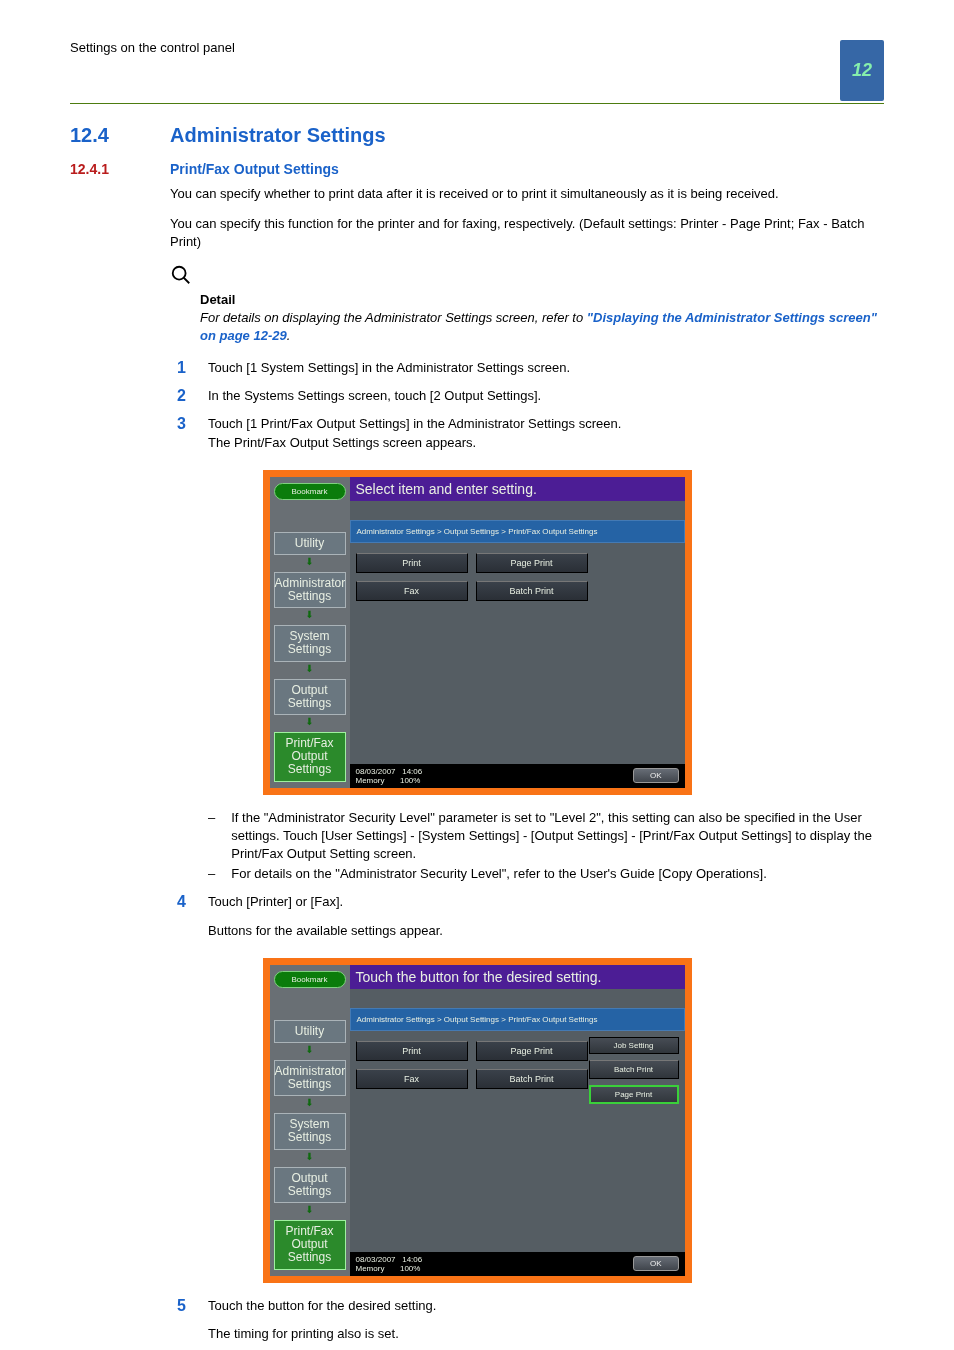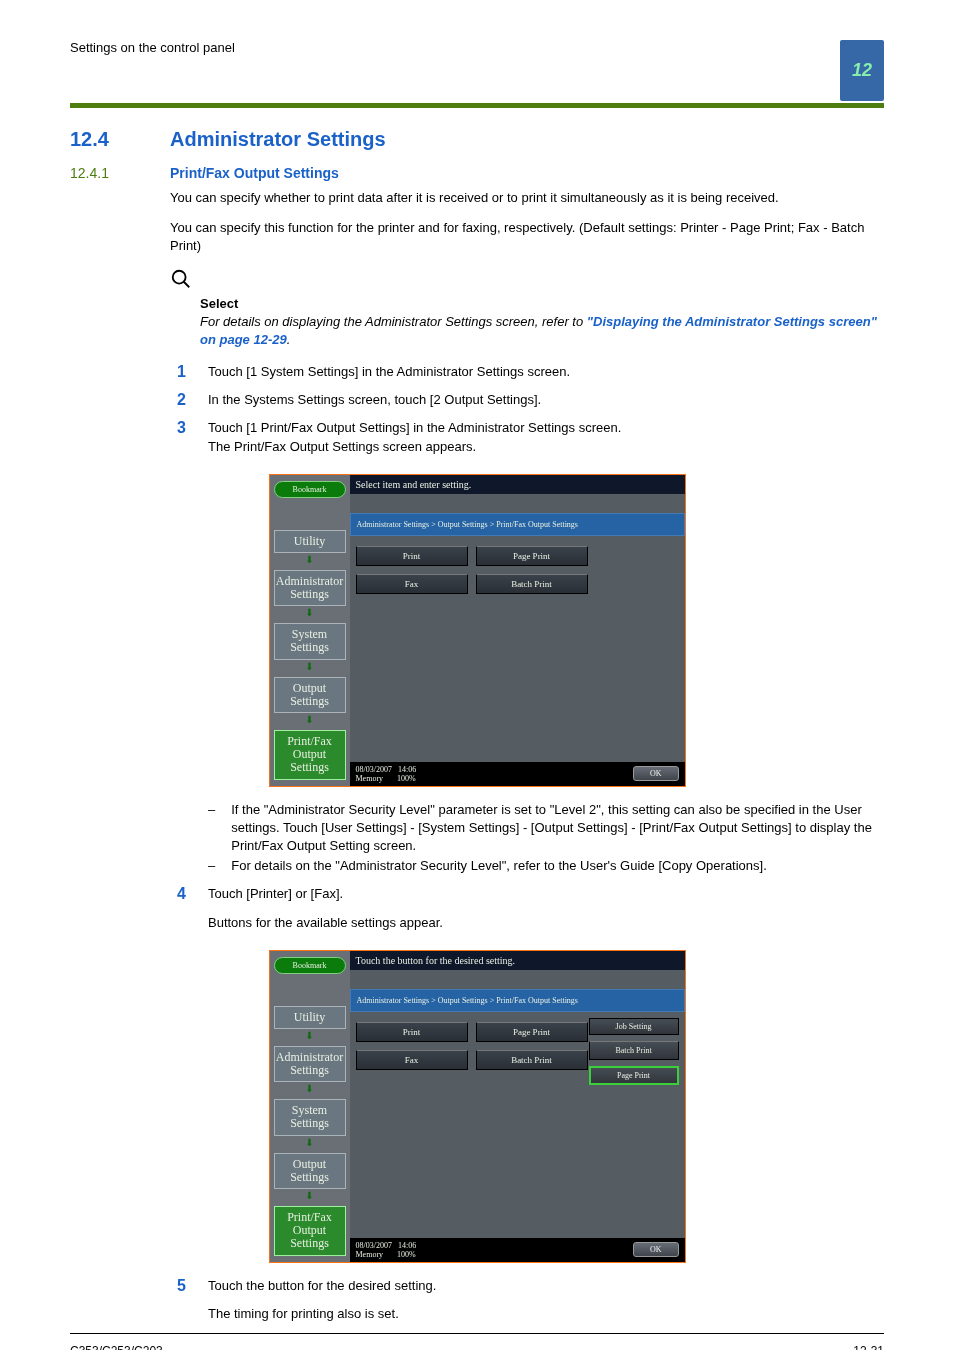--- a/index.html
+++ b/index.html
@@ -15,21 +15,21 @@
     padding: 40px 70px 30px 70px;
     box-sizing: border-box;
     min-height: 1280px;
     display: flex;
     flex-direction: column;
   }
   .header-row {
     display: flex;
     justify-content: space-between;
     align-items: flex-start;
-    border-bottom: 5px solid #4d7c0f;
+    border-bottom: 1px solid #4d7c0f;
     padding-bottom: 2px;
     margin-bottom: 20px;
   }
   .chapter-box {
     background: #3667a6;
     color: #86efac;
     font-weight: bold;
     font-size: 18px;
     padding: 20px 12px;
     border-radius: 2px;
@@ -51,23 +51,23 @@
     color: #1a62c9;
     font-size: 20px;
     font-weight: bold;
   }
   .subsection-row {
     display: flex;
     gap: 30px;
     margin-bottom: 8px;
   }
   .subsec-num {
-    color: #4d7c0f;
+    color: #b91c1c;
     font-size: 14px;
-    font-weight: normal;
+    font-weight: bold;
     width: 70px;
     flex-shrink: 0;
   }
   .subsec-title {
     color: #1a62c9;
     font-size: 14px;
     font-weight: bold;
   }
   .body-area {
     margin-left: 100px;
@@ -127,24 +127,24 @@
   }
   .step-subtext {
     margin-left: 38px;
     line-height: 1.4;
     margin-bottom: 10px;
   }
   
   .shot {
     width: 415px;
     margin: 8px auto 14px auto;
-    border: 1px solid #f97316;
+    border: 7px solid #f97316;
     background: #555d63;
     display: flex;
-    font-family: Liberation Serif, serif;
+    font-family: Liberation Sans, sans-serif;
     font-size: 9px;
     color: #e8efe2;
     justify-content: space-between;
   }
   .shot-left {
     width: 80px;
     background: #696f74;
     display: flex;
     flex-direction: column;
     padding: 6px 4px;
@@ -177,23 +177,23 @@
     color: #0f6a0f;
     font-size: 10px;
     margin: 1px 0;
   }
   .shot-right {
     flex: 1;
     display: flex;
     flex-direction: column;
   }
   .shot-header1 {
-    background: #0f172a;
+    background: #4c1d95;
     padding: 4px 6px;
-    font-size: 10px;
+    font-size: 14px;
   }
   .shot-header2 {
     background: #2563a5;
     padding: 6px 6px;
     font-size: 8px;
     margin-top: 19px;
     border: 1px solid #447ab4;
   }
   .shot-main {
     flex: 1;
@@ -298,21 +298,21 @@
   <div class="body-area">
     <p class="para">You can specify whether to print data after it is received or to print it simultaneously as it is being received.</p>
     <p class="para">You can specify this function for the printer and for faxing, respectively. (Default settings: Printer - Page Print; Fax - Batch Print)</p>
 
     <div class="detail-icon">
       <svg width="22" height="22" viewBox="0 0 24 24">
           <circle cx="10" cy="10" r="7" fill="none" stroke="#000" stroke-width="2"></circle>
           <line x1="15" y1="15" x2="21" y2="21" stroke="#000" stroke-width="2"></line>
         </svg>
     </div>
-    <div class="detail-heading">Select</div>
+    <div class="detail-heading">Detail</div>
     <div class="detail-text">
       <span>For details on displaying the Administrator Settings screen, refer to </span><span class="link-text">"Displaying the Administrator Settings screen" on page 12-29</span><span>.</span>
     </div>
   </div>
 
   <div class="body-area">
 
     <div class="step-row">
       <span class="step-num">1</span>
       <span class="step-text">Touch [1 System Settings] in the Administrator Settings screen.</span>

